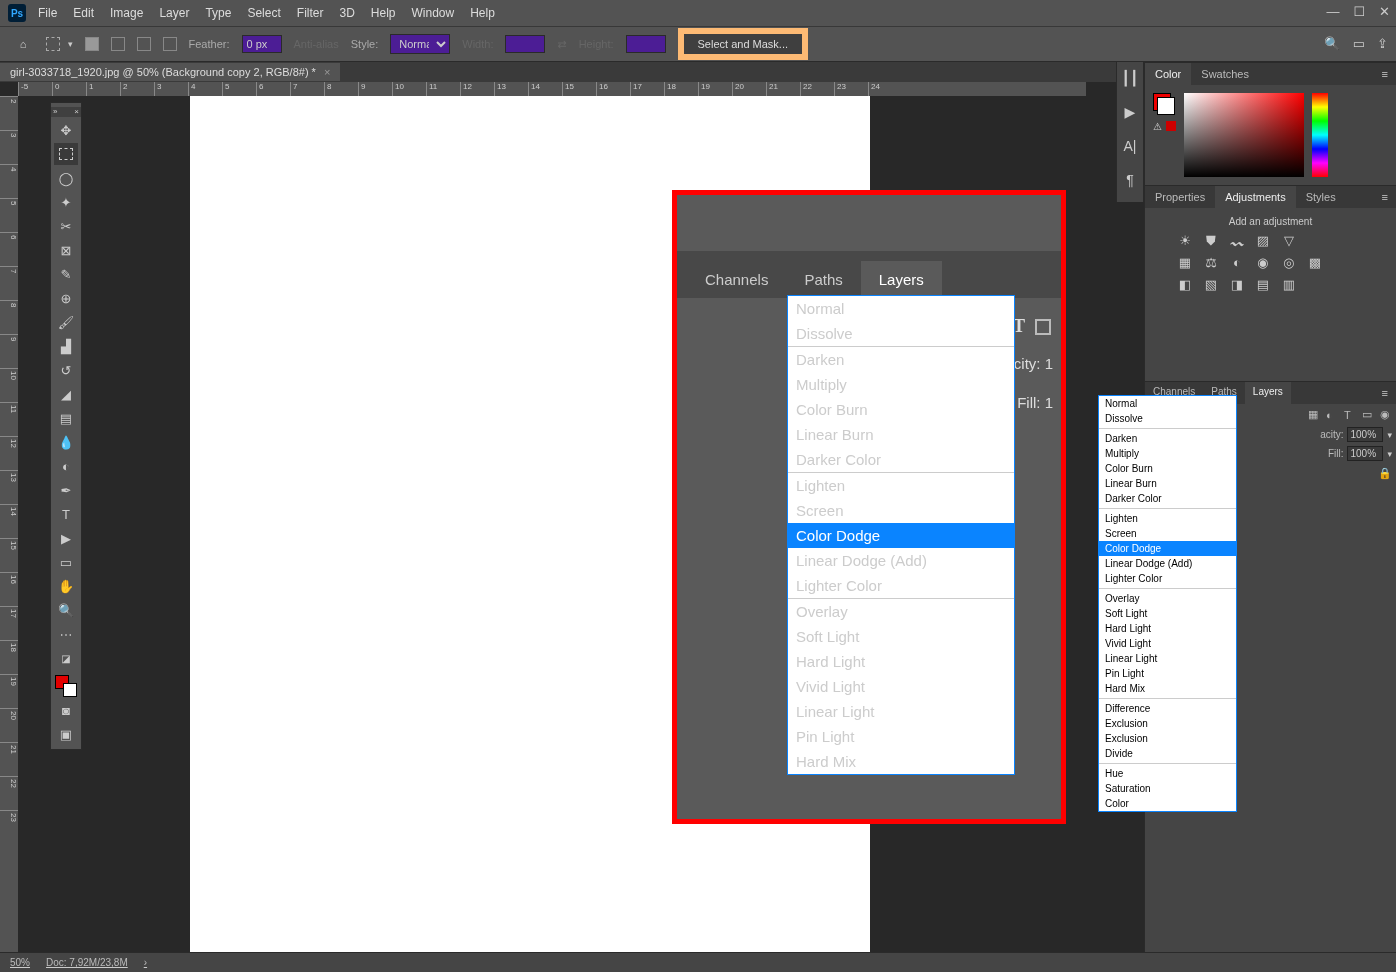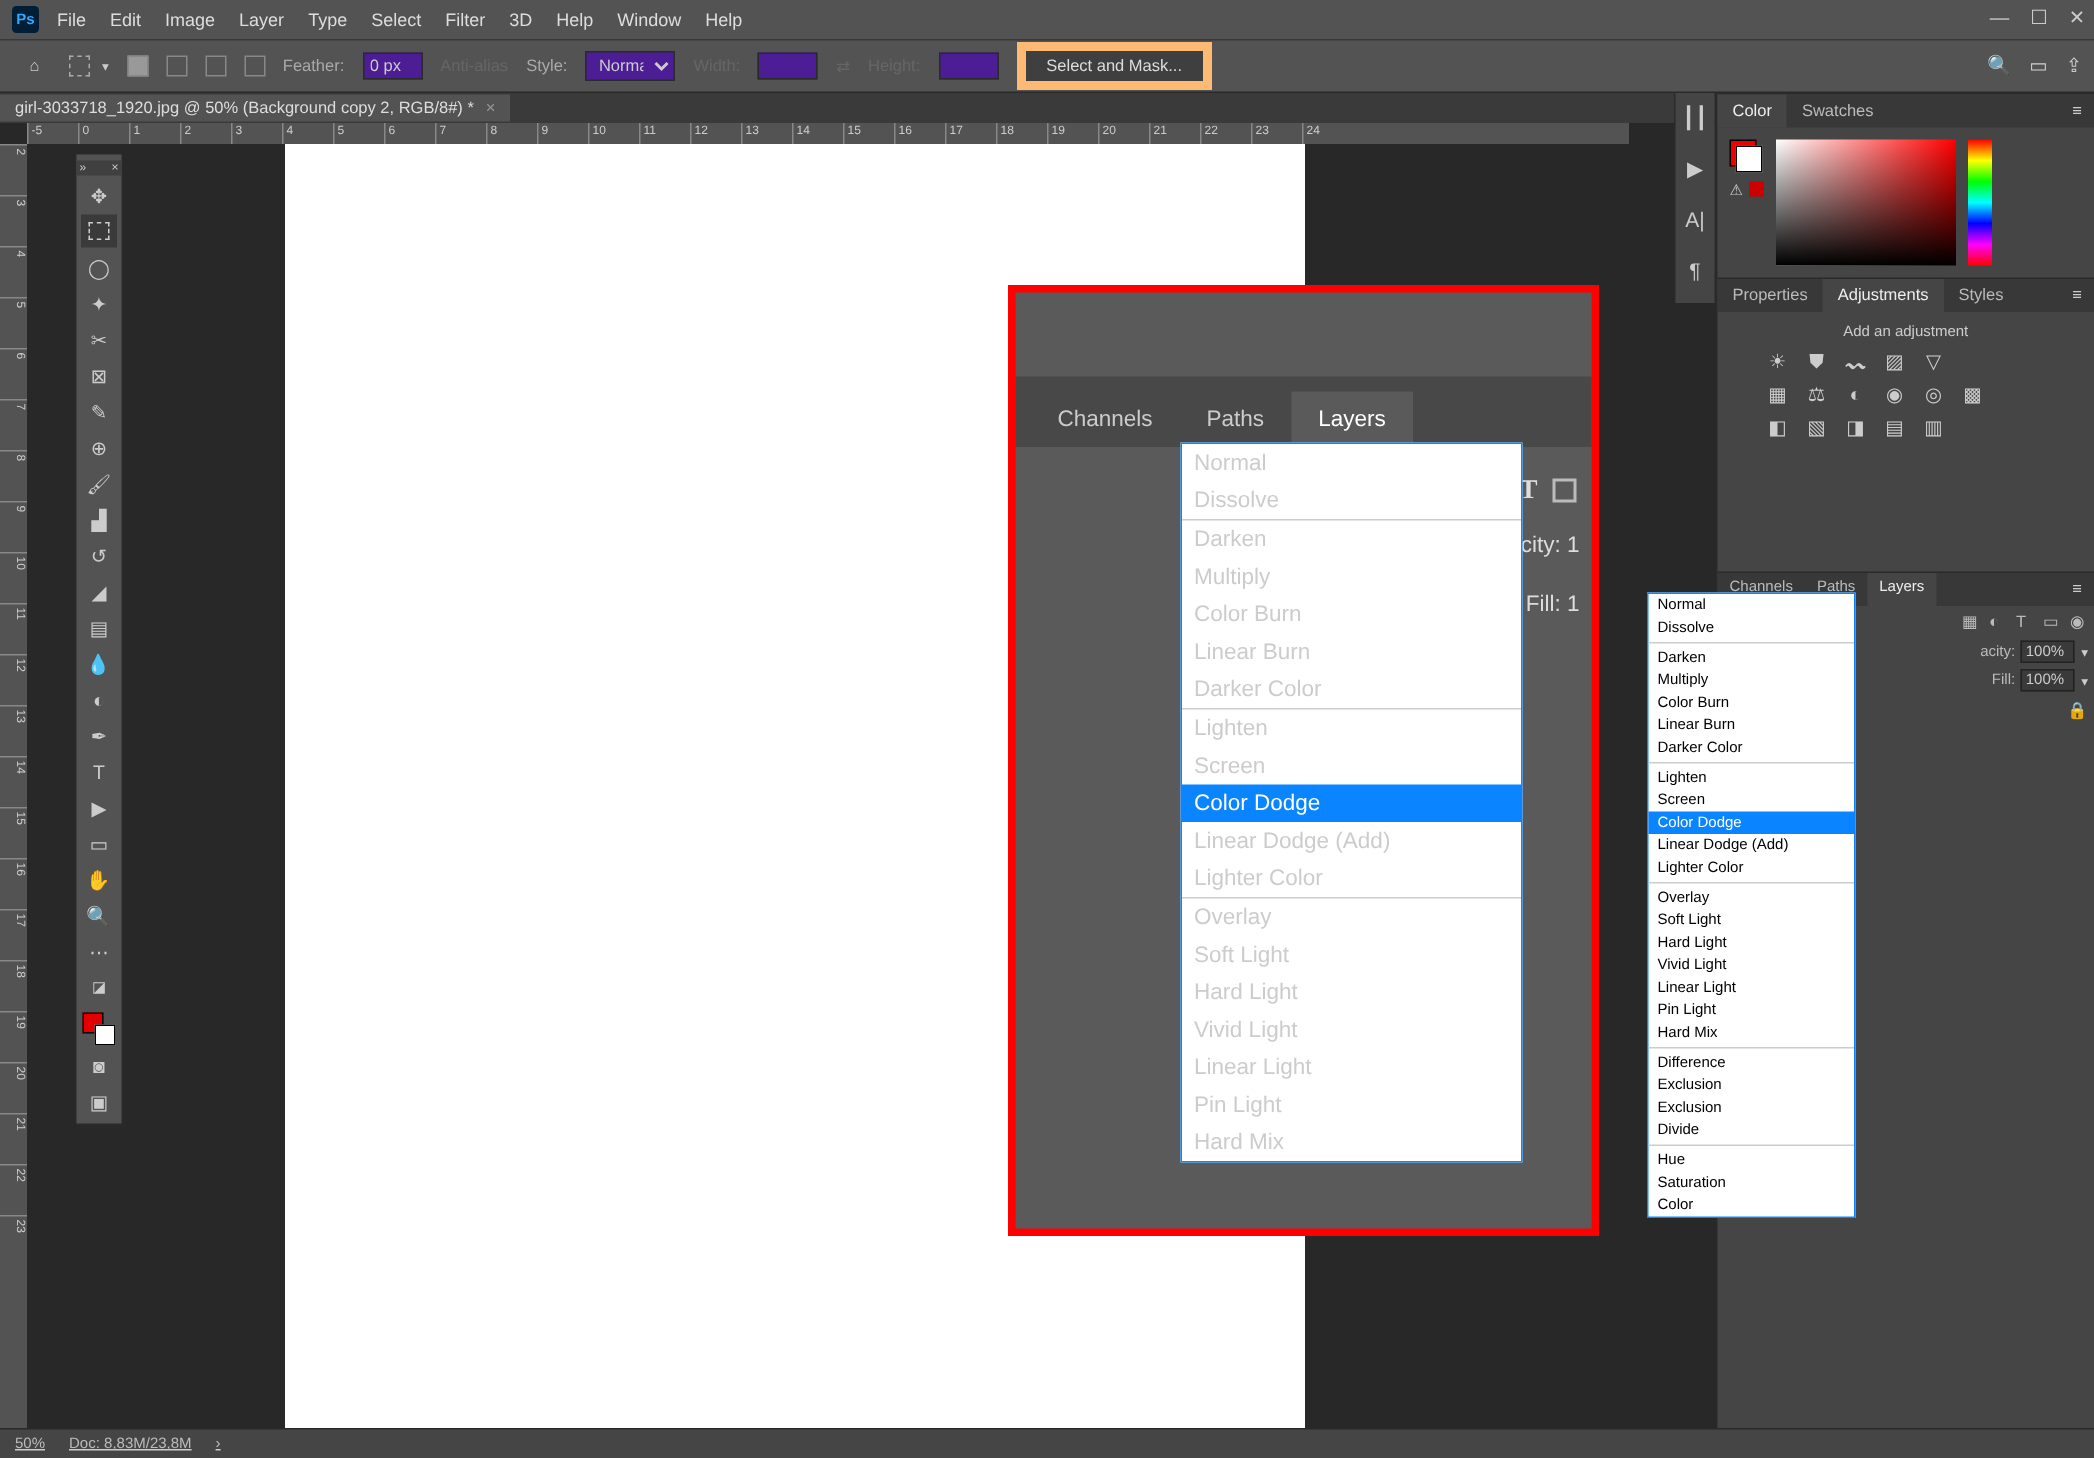--- a/index.html
+++ b/index.html
@@ -418,15 +418,15 @@
       <div class="bi">Hard Light</div>
       <div class="bi">Vivid Light</div>
       <div class="bi">Linear Light</div>
       <div class="bi">Pin Light</div>
       <div class="bi">Hard Mix</div>
     </div>
 </div>
 
 <div class="status">
   <span class="s">50%</span>
-  <span class="s">Doc: 8,83M/23,8M</span>
+  <span class="s">Doc: 7,92M/23,8M</span>
   <span class="s">›</span>
 </div>
 
 </body></html>

